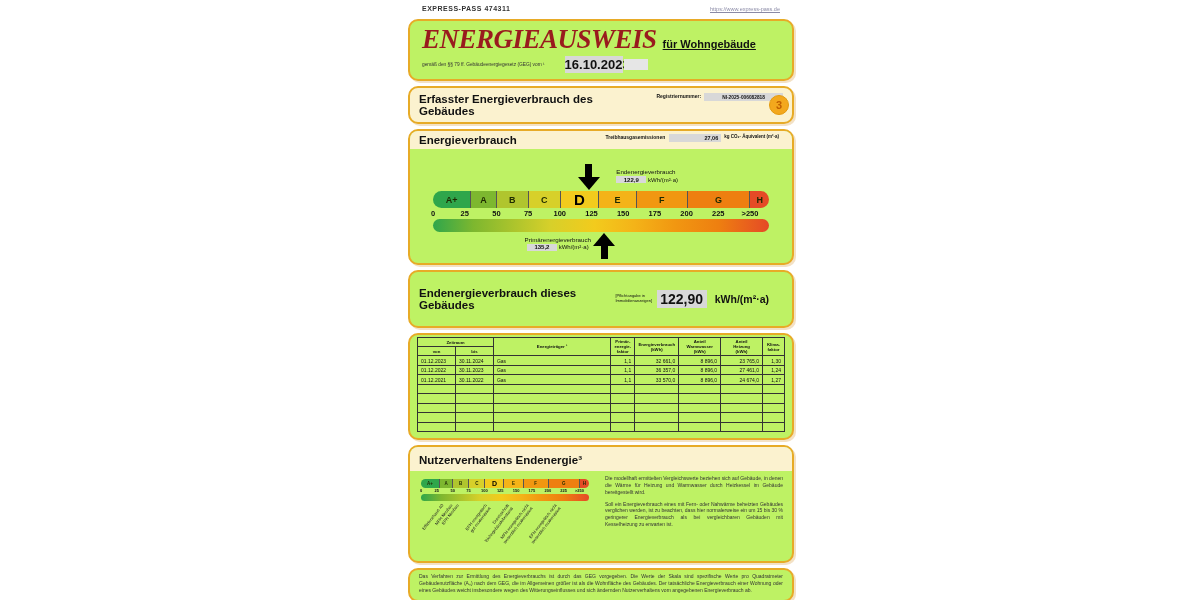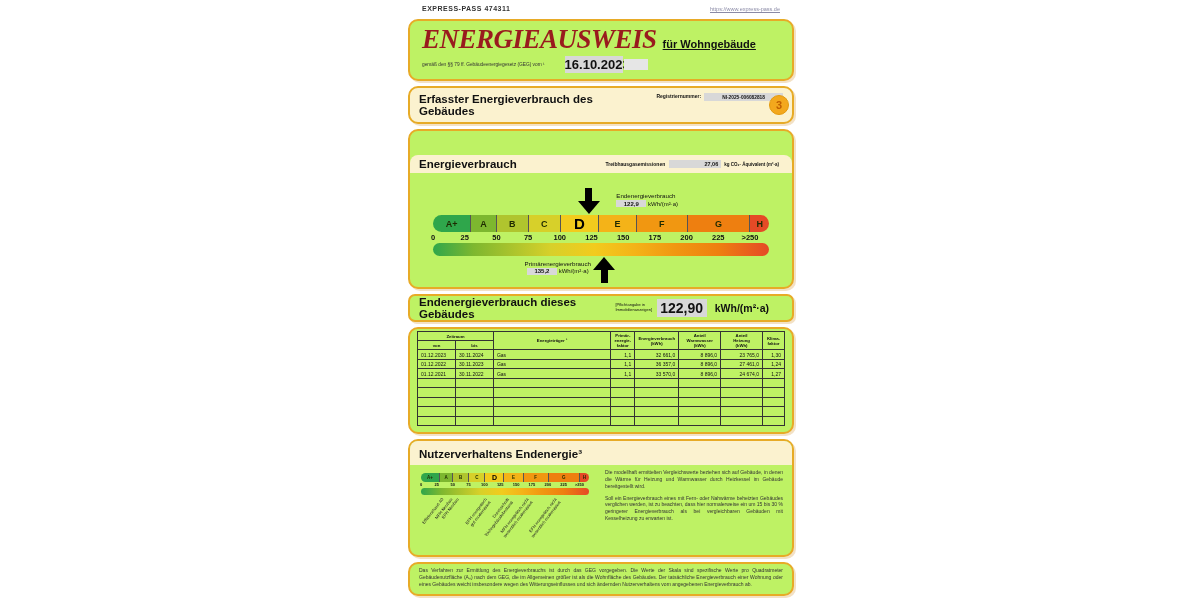--- a/index.html
+++ b/index.html
@@ -31,21 +31,21 @@
 
   
   .title-box { background:#fbf2cf; display:flex; align-items:flex-start; padding:5px 9px; }
   .reg-label { font-size:5px; font-weight:bold; margin-left:8px; }
   .reg-field { width:80px; font-size:4.8px; margin-left:3px; padding:1.5px 0; }
   .page-badge { position:absolute; right:3px; top:50%; transform:translateY(-50%);
     width:20px; height:20px; border-radius:50%; background:#f3a81d; border:1px solid #e39a0e;
     color:#c05f00; font-weight:bold; font-size:11px; display:flex; align-items:center; justify-content:center; }
 
   
-  .energy-head { display:flex; align-items:center;margin-top:24px; }
+  .energy-head { display:flex; align-items:flex-start; }
   .ghg-label { font-size:5px; font-weight:bold; margin-left:auto; }
   .ghg-field { width:52px; font-size:5.5px; padding:1px 3px; text-align:right; margin-left:4px; }
   .ghg-unit { font-size:4.5px; font-weight:bold; margin-left:3px; margin-right:4px; }
   .scale-wrap { position:relative; width:336px; margin:2px auto 0 auto; }
   .callout-top { position:relative; height:40px; }
   .arrow { position:absolute; }
   .arr-stem { width:7px; height:13px; background:#000; margin:0 auto; }
   .arr-head-down { width:0; height:0; border-left:11px solid transparent;
                    border-right:11px solid transparent; border-top:13px solid #000; }
   .arr-head-up { width:0; height:0; border-left:11px solid transparent;
@@ -63,21 +63,21 @@
   .seg.cur span { font-size:15px; color:#000; }
   .ticks { position:relative; height:10px; font-size:7.5px; font-weight:bold; margin-top:1px; }
   .tick { position:absolute; transform:translateX(-50%); white-space:nowrap; }
   .gradient { height:13px; border-radius:7px;
     background:linear-gradient(90deg,#2fa64b,#7db72f 12%,#d7d02a 35%,#f2cb1d 48%,#f4b318 60%,#f19711 72%,#ee7f10 85%,#e54a26); }
   .callout-bottom { position:relative; height:31px; }
   #prim-arrow { top:1px; transform:translateX(-50%); }
   #prim-callout { position:absolute; top:4px; text-align:center; font-size:6.2px; }
 
   
-  .banner-box { display:flex; align-items:center; padding:0 9px;border-radius:7px; }
+  .banner-box { display:flex; align-items:center; padding:15px 9px; }
   .banner-title { font-size:11.5px; font-weight:bold; }
   .banner-note { font-size:4px; line-height:1.15; margin-left:3px; white-space:pre-line; width:46px; }
   .banner-field { width:56px; font-size:14px; padding:1px 0; margin-left:auto; }
   .banner-unit { font-size:10.5px; font-weight:bold; margin-left:8px; margin-right:14px; }
 
   
   .consumption-table { border-collapse:collapse; width:calc(100% - 14px); margin:2px 7px 6px 7px; }
   .consumption-table th, .consumption-table td { border:1px solid #333; }
   .consumption-table th { font-size:4.3px; font-weight:bold; line-height:1.2; padding:1px;
                           white-space:pre-line; text-align:center; vertical-align:middle; }

